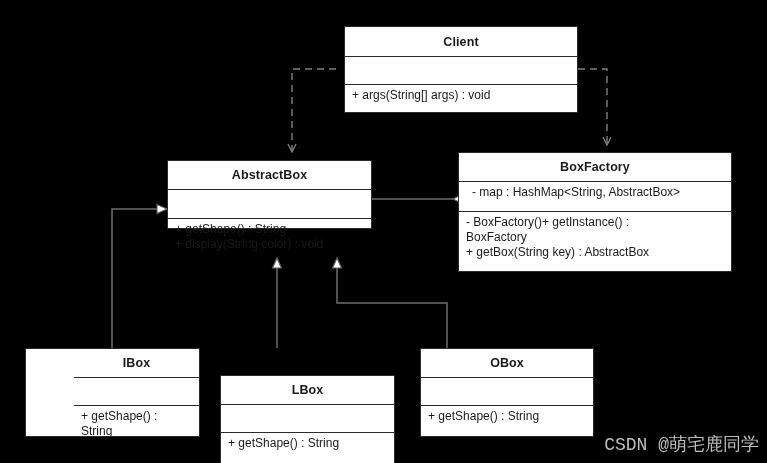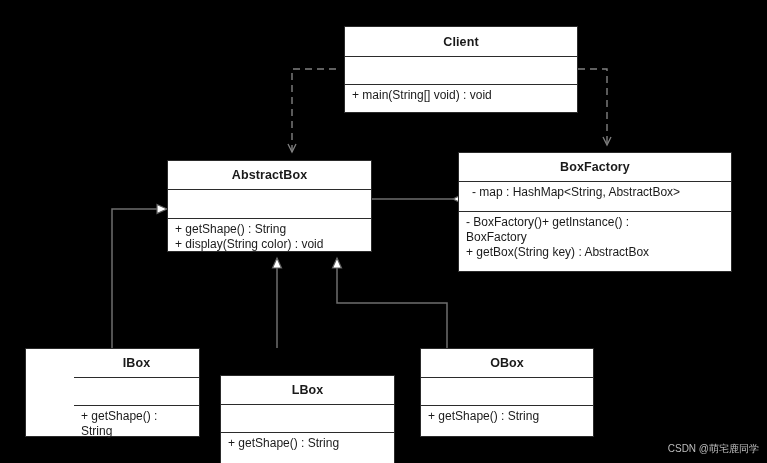--- a/index.html
+++ b/index.html
@@ -60,23 +60,23 @@
     padding: 3px 7px;
     font-size: 12px;
     line-height: 15px;
     white-space: pre-wrap;
   }
   .watermark {
     position: absolute;
     right: 8px;
     bottom: 7px;
     color: #bdbdbd;
-    font-size: 10px;
+    font-size: 18px;
     z-index: 6;
-    font-family: Liberation Sans, sans-serif;
+    font-family: Liberation Mono, monospace;
     white-space: nowrap;
   }
 </style>
 </head>
 <body>
 
 <div id="canvas">
 
   <svg id="edges" viewBox="0 0 767 463" xmlns="http://www.w3.org/2000/svg">
     <defs>
@@ -112,24 +112,24 @@
     </g>
 
     <g>
       <path d="M 447,348 L 447,303 L 337,303 L 337,258" fill="none" stroke="#6e6e6e" stroke-width="1.5" marker-end="url(#hollowTriangle)"></path>
     </g>
   </svg>
 
   <div class="uml-class" style="left:344px; top:26px; width:234px; height:87px;">
     <div class="cls-name" style="height:30px;">Client</div>
     <div class="cls-attrs" style="height:28px;"></div>
-    <div class="cls-ops" style="height:27px;">+ main(String[] void) : void</div>
+    <div class="cls-ops" style="height:27px;">+ args(String[] args) : void</div>
   </div>
 
-  <div class="uml-class" style="left:167px; top:160px; width:205px; height:92px;">
+  <div class="uml-class" style="left:167px; top:160px; width:205px; height:69px;">
     <div class="cls-name" style="height:29px;">AbstractBox</div>
     <div class="cls-attrs" style="height:29px;"></div>
     <div class="cls-ops" style="height:38px;">+ getShape() : String
 + display(String color) : void</div>
   </div>
 
   <div class="uml-class" style="left:458px; top:152px; width:274px; height:120px;">
     <div class="cls-name" style="height:29px;">BoxFactory</div>
     <div class="cls-attrs" style="height:30px;padding-left:13px;">- map : HashMap&lt;String, AbstractBox&gt;</div>
     <div class="cls-ops" style="height:53px;">- BoxFactory()+ getInstance() :

